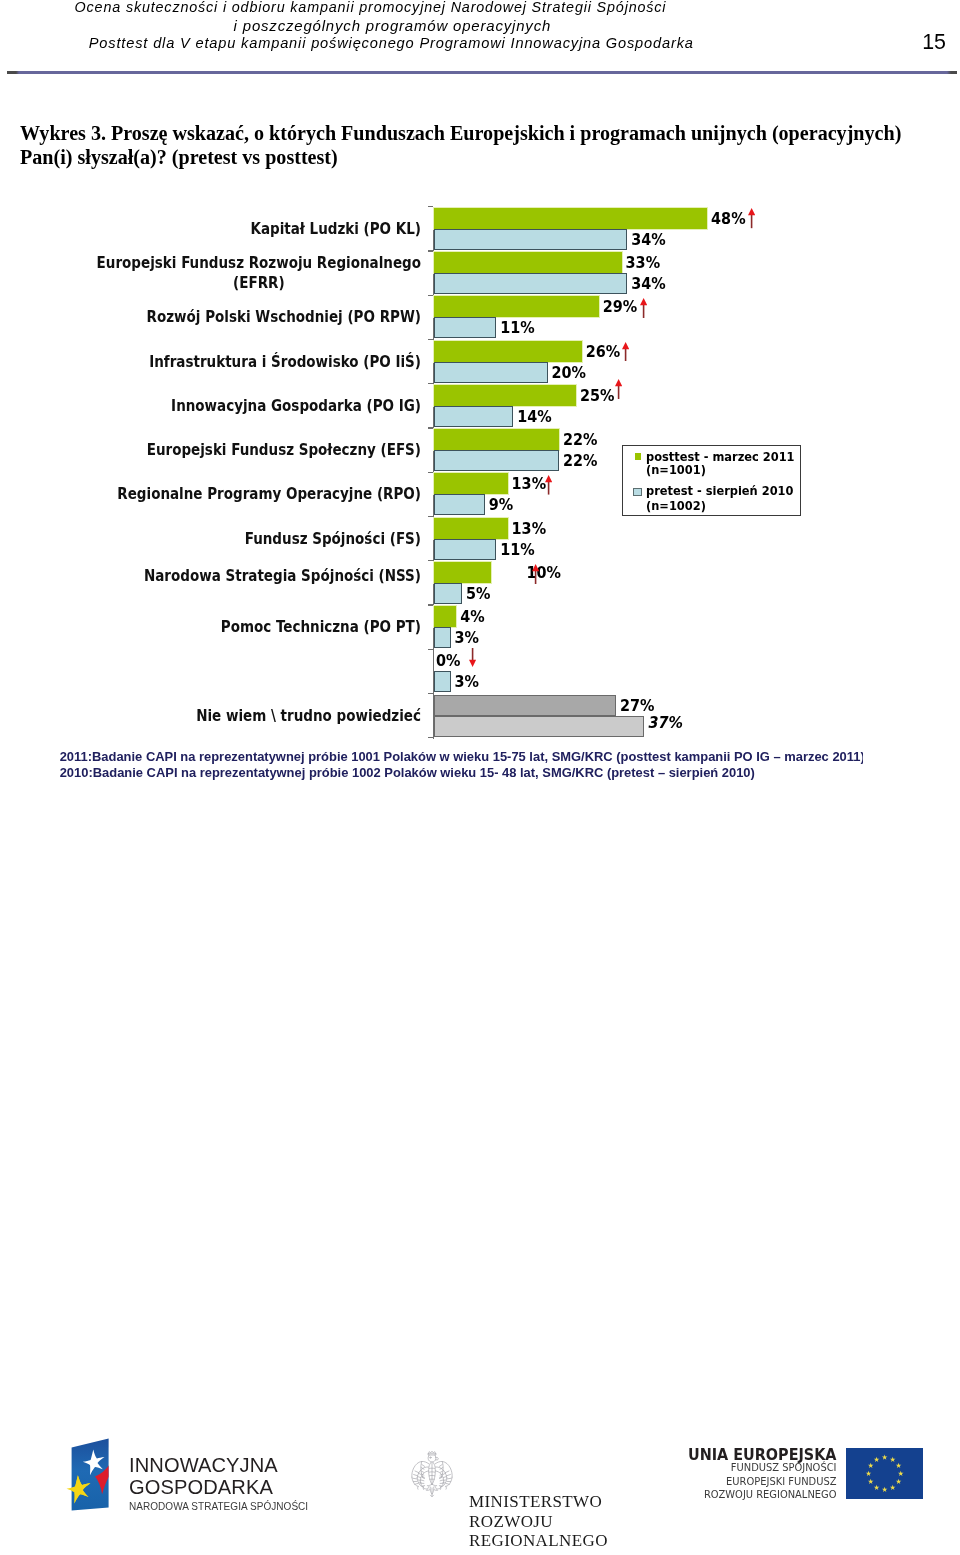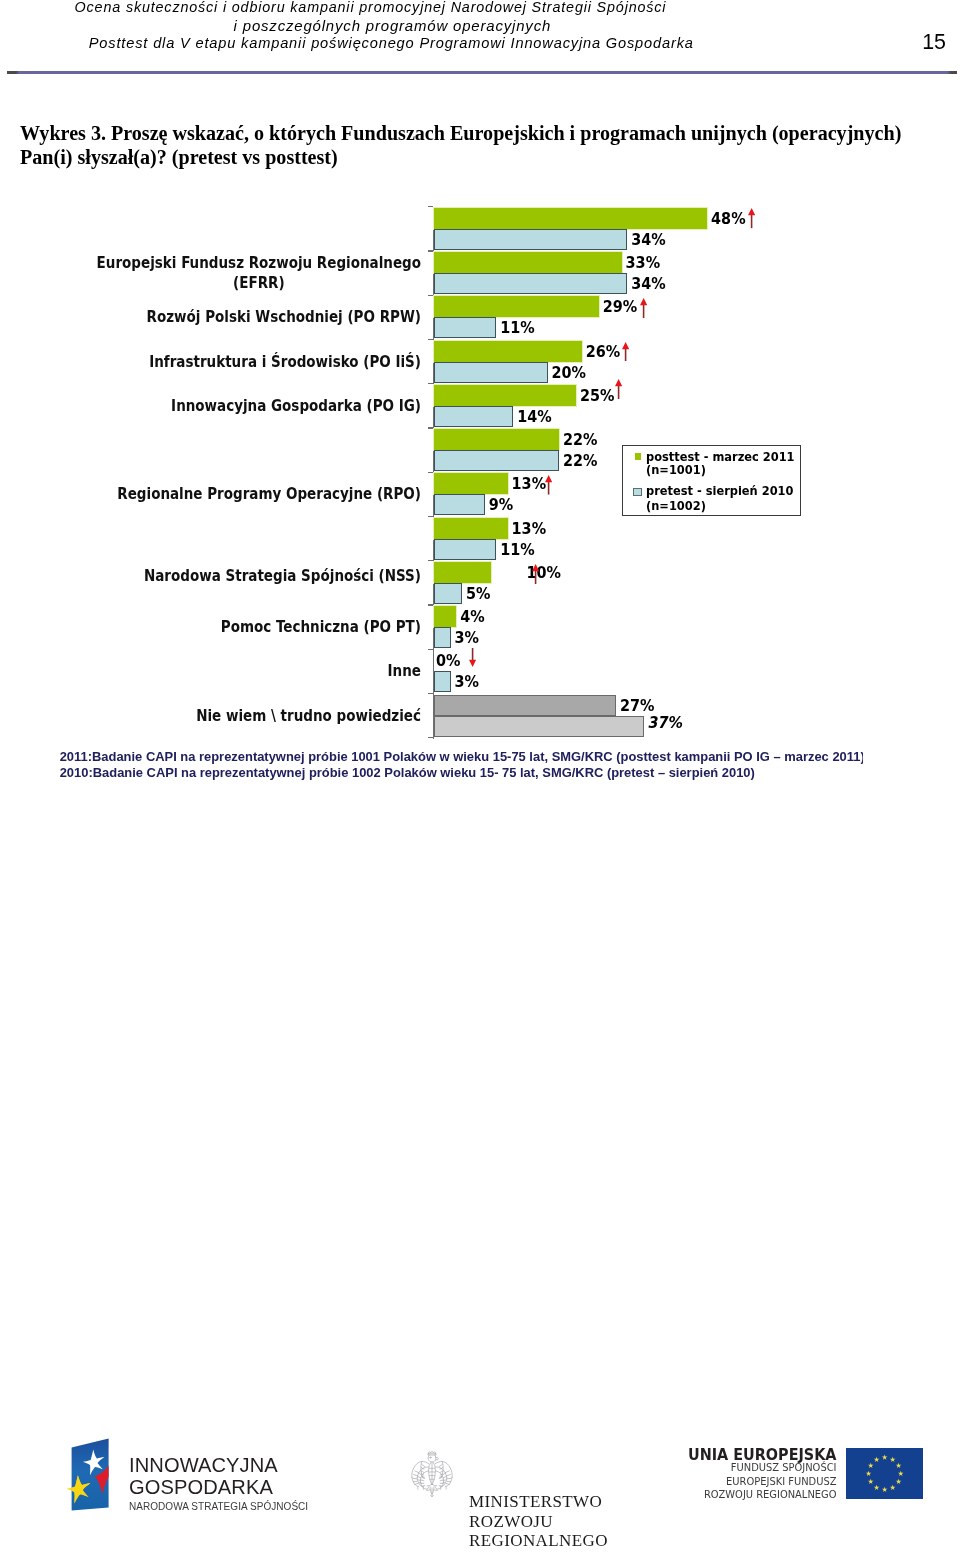--- a/index.html
+++ b/index.html
@@ -101,20 +101,21 @@
       <div class="tick" style="left: 428.4px; top: 338.85px;"></div>
       <div class="tick" style="left: 428.4px; top: 383.1px;"></div>
       <div class="tick" style="left: 428.4px; top: 427.35px;"></div>
       <div class="tick" style="left: 428.4px; top: 471.6px;"></div>
       <div class="tick" style="left: 428.4px; top: 515.85px;"></div>
       <div class="tick" style="left: 428.4px; top: 560.1px;"></div>
       <div class="tick" style="left: 428.4px; top: 604.35px;"></div>
       <div class="tick" style="left: 428.4px; top: 648.6px;"></div>
       <div class="tick" style="left: 428.4px; top: 692.85px;"></div>
       <div class="tick" style="left: 428.4px; top: 737.1px;"></div>
+      <div class="cat-label" style="top: 207.8px; height: 42px; display: flex; align-items: center; justify-content: flex-end;">Kapitał Ludzki (PO KL)</div>
       <div class="bar green" style="left: 433.5px; top: 207.8px; width: 273.6px; height: 21px;"></div>
       <div class="vlabel" style="left: 711.1px; top: 208.8px; height: 19px; display: flex; align-items: center;">48%</div>
       <div class="bar blue" style="left: 433.5px; top: 228.8px; width: 193.8px; height: 21px;"></div>
       <div class="vlabel" style="left: 631.3px; top: 229.8px; height: 19px; display: flex; align-items: center;">34%</div>
       <div class="cat-label" style="top: 252.05px; height: 42px; display: flex; align-items: center; justify-content: flex-end; text-align: center;">Europejski Fundusz Rozwoju Regionalnego
 (EFRR)</div>
       <div class="bar green" style="left: 433.5px; top: 252.05px; width: 188.1px; height: 21px;"></div>
       <div class="vlabel" style="left: 625.6px; top: 253.05px; height: 19px; display: flex; align-items: center;">33%</div>
       <div class="bar blue" style="left: 433.5px; top: 273.05px; width: 193.8px; height: 21px;"></div>
       <div class="vlabel" style="left: 631.3px; top: 274.05px; height: 19px; display: flex; align-items: center;">34%</div>
@@ -126,44 +127,45 @@
       <div class="cat-label" style="top: 340.55px; height: 42px; display: flex; align-items: center; justify-content: flex-end;">Infrastruktura i Środowisko (PO IiŚ)</div>
       <div class="bar green" style="left: 433.5px; top: 340.55px; width: 148.2px; height: 21px;"></div>
       <div class="vlabel" style="left: 585.7px; top: 341.55px; height: 19px; display: flex; align-items: center;">26%</div>
       <div class="bar blue" style="left: 433.5px; top: 361.55px; width: 114px; height: 21px;"></div>
       <div class="vlabel" style="left: 551.5px; top: 362.55px; height: 19px; display: flex; align-items: center;">20%</div>
       <div class="cat-label" style="top: 384.8px; height: 42px; display: flex; align-items: center; justify-content: flex-end;">Innowacyjna Gospodarka (PO IG)</div>
       <div class="bar green" style="left: 433.5px; top: 384.8px; width: 142.5px; height: 21px;"></div>
       <div class="vlabel" style="left: 580px; top: 385.8px; height: 19px; display: flex; align-items: center;">25%</div>
       <div class="bar blue" style="left: 433.5px; top: 405.8px; width: 79.8px; height: 21px;"></div>
       <div class="vlabel" style="left: 517.3px; top: 406.8px; height: 19px; display: flex; align-items: center;">14%</div>
+      <div class="cat-label" style="top: 429.05px; height: 42px; display: flex; align-items: center; justify-content: flex-end;">Europejski Fundusz Społeczny (EFS)</div>
       <div class="bar green" style="left: 433.5px; top: 429.05px; width: 125.4px; height: 21px;"></div>
       <div class="vlabel" style="left: 562.9px; top: 430.05px; height: 19px; display: flex; align-items: center;">22%</div>
       <div class="bar blue" style="left: 433.5px; top: 450.05px; width: 125.4px; height: 21px;"></div>
       <div class="vlabel" style="left: 562.9px; top: 451.05px; height: 19px; display: flex; align-items: center;">22%</div>
       <div class="cat-label" style="top: 473.3px; height: 42px; display: flex; align-items: center; justify-content: flex-end;">Regionalne Programy Operacyjne (RPO)</div>
       <div class="bar green" style="left: 433.5px; top: 473.3px; width: 74.1px; height: 21px;"></div>
       <div class="vlabel" style="left: 511.6px; top: 474.3px; height: 19px; display: flex; align-items: center;">13%</div>
       <div class="bar blue" style="left: 433.5px; top: 494.3px; width: 51.3px; height: 21px;"></div>
       <div class="vlabel" style="left: 488.8px; top: 495.3px; height: 19px; display: flex; align-items: center;">9%</div>
+      <div class="cat-label" style="top: 517.55px; height: 42px; display: flex; align-items: center; justify-content: flex-end;">Fundusz Spójności (FS)</div>
       <div class="bar green" style="left: 433.5px; top: 517.55px; width: 74.1px; height: 21px;"></div>
       <div class="vlabel" style="left: 511.6px; top: 518.55px; height: 19px; display: flex; align-items: center;">13%</div>
       <div class="bar blue" style="left: 433.5px; top: 538.55px; width: 62.7px; height: 21px;"></div>
       <div class="vlabel" style="left: 500.2px; top: 539.55px; height: 19px; display: flex; align-items: center;">11%</div>
       <div class="cat-label" style="top: 555px; height: 42px; display: flex; align-items: center; justify-content: flex-end;">Narodowa Strategia Spójności (NSS)</div>
       <div class="bar green" style="left: 433.5px; top: 561.8px; width: 57px; height: 21px;"></div>
       <div class="vlabel" style="left: 494.5px; top: 562.8px; height: 19px; display: flex; align-items: center; margin-left: 32px;">10%</div>
       <div class="bar blue" style="left: 433.5px; top: 582.8px; width: 28.5px; height: 21px;"></div>
       <div class="vlabel" style="left: 466px; top: 583.8px; height: 19px; display: flex; align-items: center;">5%</div>
       <div class="cat-label" style="top: 606.05px; height: 42px; display: flex; align-items: center; justify-content: flex-end;">Pomoc Techniczna (PO PT)</div>
       <div class="bar green" style="left: 433.5px; top: 606.05px; width: 22.8px; height: 21px;"></div>
       <div class="vlabel" style="left: 460.3px; top: 607.05px; height: 19px; display: flex; align-items: center;">4%</div>
       <div class="bar blue" style="left: 433.5px; top: 627.05px; width: 17.1px; height: 21px;"></div>
       <div class="vlabel" style="left: 454.6px; top: 628.05px; height: 19px; display: flex; align-items: center;">3%</div>
-      <div class="cat-label" style="top: 650.3px; height: 42px; display: flex; align-items: center; justify-content: flex-end;">Inne</div>
       <div class="vlabel" style="left: 436px; top: 651.3px; height: 19px; display: flex; align-items: center;">0%</div>
       <div class="bar blue" style="left: 433.5px; top: 671.3px; width: 17.1px; height: 21px;"></div>
       <div class="vlabel" style="left: 454.6px; top: 672.3px; height: 19px; display: flex; align-items: center;">3%</div>
       <div class="cat-label" style="top: 694.55px; height: 42px; display: flex; align-items: center; justify-content: flex-end;">Nie wiem \ trudno powiedzieć</div>
       <div class="bar gray-d" style="left: 433.5px; top: 694.55px; width: 182.4px; height: 21px;"></div>
       <div class="vlabel" style="left: 619.9px; top: 695.55px; height: 19px; display: flex; align-items: center;">27%</div>
       <div class="bar gray-l" style="left: 433.5px; top: 715.55px; width: 210.9px; height: 21px;"></div>
       <div class="vlabel" style="left: 648.4px; top: 713px; height: 19px; display: flex; align-items: center; font-style: italic;">37%</div>
       <div class="arw" style="left: 748.2px; top: 208.4px; width: 7.2px; height: 20.2px;"><svg width="7.2" height="20.2" viewBox="0 0 7.2 20.2">
           <rect x="2.8" y="6" width="1.6" height="14.2" fill="#8c2a2a"></rect>
@@ -199,21 +201,21 @@
       <div class="lg-mark" style="background: rgb(154, 196, 0); left: 11.8px; top: 7.4px; width: 6.2px; height: 6.6px;"></div>
       <div class="lg-txt" style="top: 3px;">posttest - marzec 2011</div>
       <div class="lg-txt" style="top: 16.3px;">(n=1001)</div>
       <div class="lg-mark" style="background: rgb(185, 220, 227); left: 10.2px; top: 41.5px; width: 9.2px; height: 8.8px; border: 1px solid rgb(92, 110, 112);"></div>
       <div class="lg-txt" style="top: 36.5px;">pretest - sierpień 2010</div>
       <div class="lg-txt" style="top: 51.5px;">(n=1002)</div>
     </div>
 
   <div id="foot">
     <div>2011:Badanie CAPI na reprezentatywnej próbie 1001 Polaków w wieku 15-75 lat, SMG/KRC (posttest kampanii PO IG – marzec 2011)</div>
-    <div>2010:Badanie CAPI na reprezentatywnej próbie 1002 Polaków  wieku 15- 75 lat, SMG/KRC (pretest – sierpień 2010)</div>
+    <div>2010:Badanie CAPI na reprezentatywnej próbie 1002 Polaków  wieku 15- 48 lat, SMG/KRC (pretest – sierpień 2010)</div>
   </div>
 
   <div id="logos">
 
     <div class="logobox" id="logo-ig">
       <svg id="ig-mark" width="50" height="84" viewBox="0 0 50 84">
         <defs>
           <linearGradient id="iggrad" x1="0" y1="0" x2="0" y2="1">
             <stop offset="0" stop-color="#1c4f9c"></stop>
             <stop offset="0.45" stop-color="#1f6ab4"></stop>

